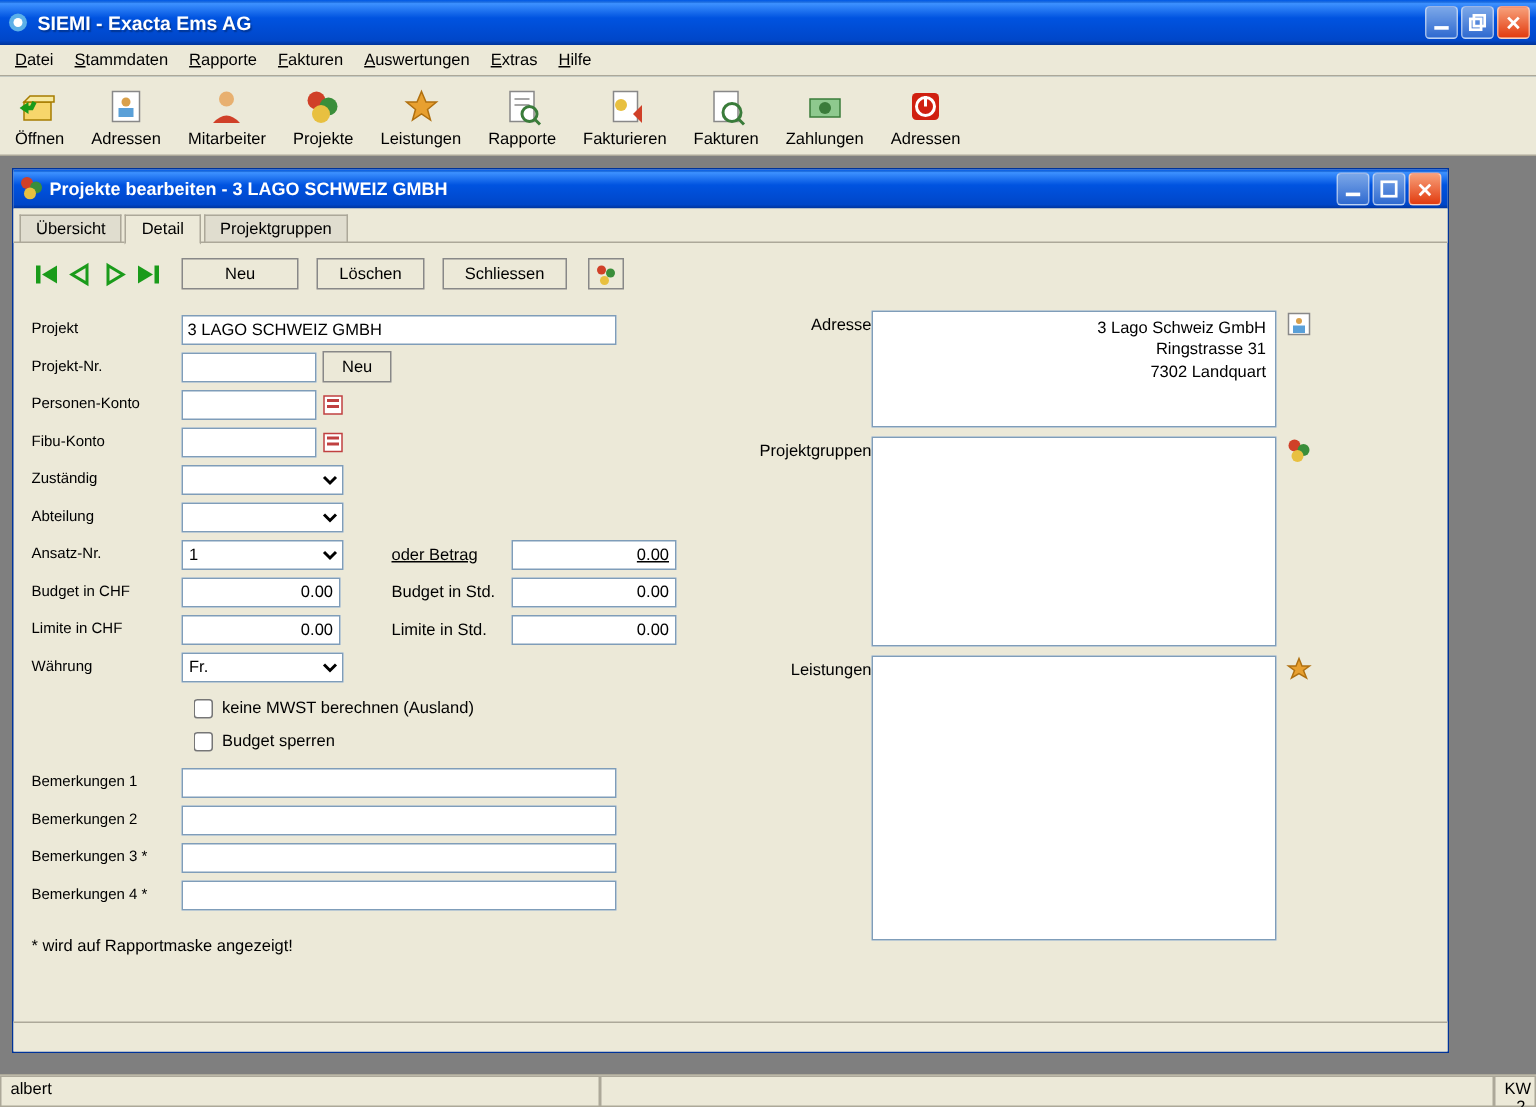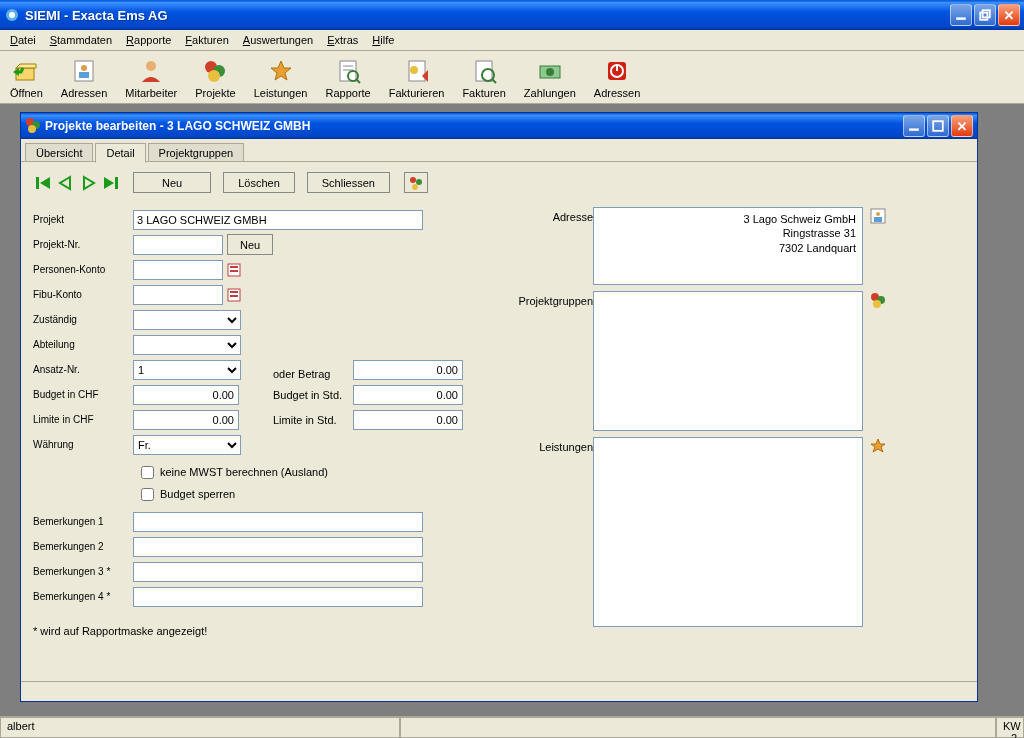--- a/index.html
+++ b/index.html
@@ -21,21 +21,21 @@
 .menubar span u { text-decoration: underline; }
 
 .toolbar { background: #ece9d8; border-bottom: 1px solid #aca899; padding: 4px 4px 0; display: flex; gap: 6px; }
 .tbtn { display: flex; flex-direction: column; align-items: center; padding: 2px 6px 4px; cursor: pointer; }
 .tbtn .ticon { width: 28px; height: 28px; display: flex; align-items: center; justify-content: center; font-size: 22px; }
 .tbtn .tlabel { font-size: 11px; margin-top: 2px; }
 
 .client-area { flex: 1; background: #7f7f7f; position: relative; padding: 5px; }
 
 
-.child-window { position: absolute; left: 20px; top: 8px; width: 958px; height: 590px; background: #ece9d8; border: 1px solid #003399; display: flex; flex-direction: column; }
+.child-window { position: absolute; left: 8px; top: 8px; width: 958px; height: 590px; background: #ece9d8; border: 1px solid #003399; display: flex; flex-direction: column; }
 .child-titlebar { height: 26px; background: linear-gradient(to bottom, #0058e6 0%, #1f6fe0 5%, #3d91ff 8%, #0053e0 40%, #0046c8 90%, #003399 100%); display: flex; align-items: center; padding: 0 4px; color: #fff; font-weight: bold; }
 .child-titlebar .title-text { flex: 1; font-size: 12px; margin-left: 4px;}
 
 .tabstrip { display: flex; padding: 4px 4px 0; background: #ece9d8; position: relative; }
 .tabstrip::after { content:""; position:absolute; left:0; right:0; bottom:0; height:1px; background:#aca899; }
 .tab { padding: 3px 10px; border: 1px solid #aca899; border-bottom: none; background: #ece9d8; margin-right: 2px; cursor: pointer; position: relative; font-size:11px;}
 .tab.active { background: #ece9d8; z-index: 2; border-bottom: 1px solid #ece9d8; margin-bottom:-1px; }
 .tab.inactive { background: #e0ddcf; }
 
 .form-body { flex: 1; padding: 10px 12px; position: relative; }
@@ -335,21 +335,21 @@
                 <span class="flabel">Zuständig</span>
                 <select class="fselect w2"><option></option></select>
               </div>
             <div class="frow">
                 <span class="flabel">Abteilung</span>
                 <select class="fselect w2"><option></option></select>
               </div>
             <div class="frow">
                 <span class="flabel">Ansatz-Nr.</span>
                 <select class="fselect w2"><option>1</option></select>
-                <div class="sub2" style="display:flex; align-items:flex-end;">
+                <div class="sub2" style="display:flex; align-items:center;text-decoration:underline;">
                   <span class="flabel2">oder Betrag</span>
                   <input class="finput w3" value="0.00" style="">
                 </div>
               </div>
             <div class="frow">
                 <span class="flabel">Budget in CHF</span>
                 <input class="finput w3" style="width: 106px;" value="0.00">
                 <div class="sub2" style="display:flex; align-items:center; margin-left:34px;">
                   <span class="flabel2">Budget in Std.</span>
                   <input class="finput w3" value="0.00" style="">

